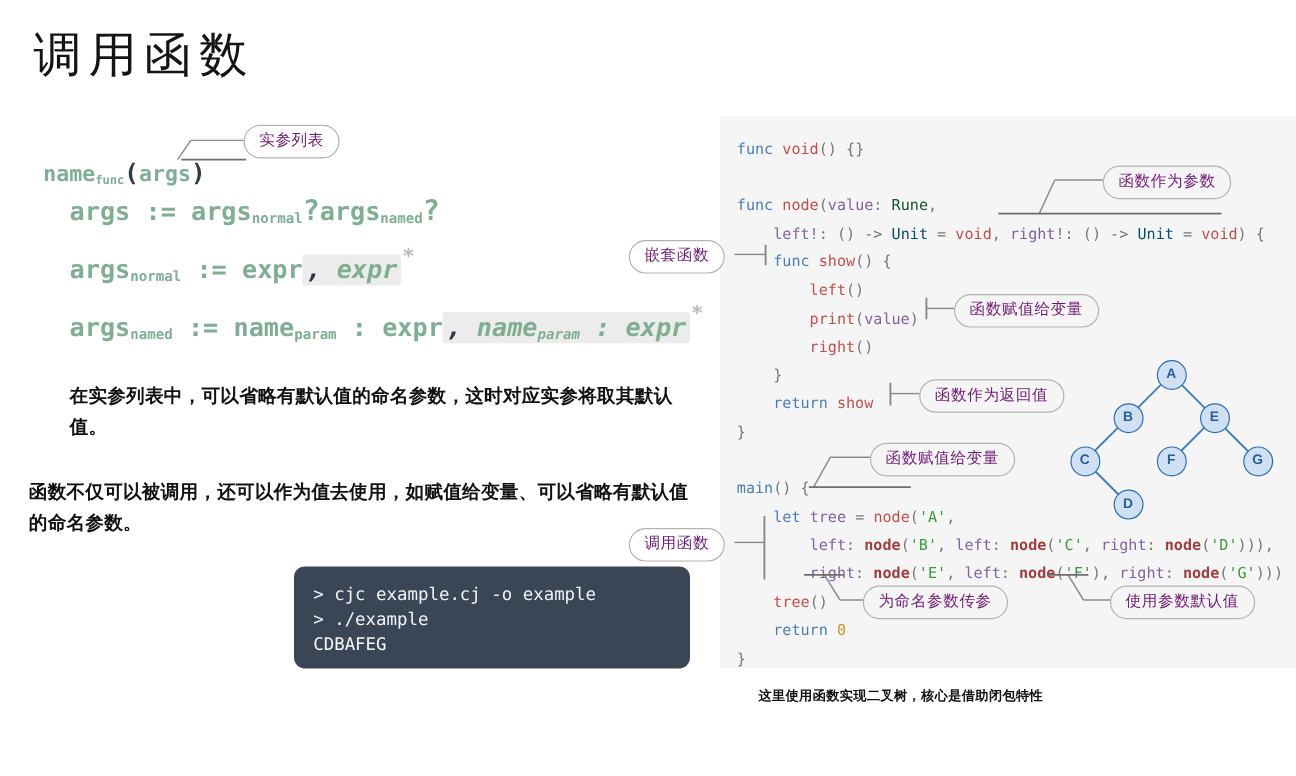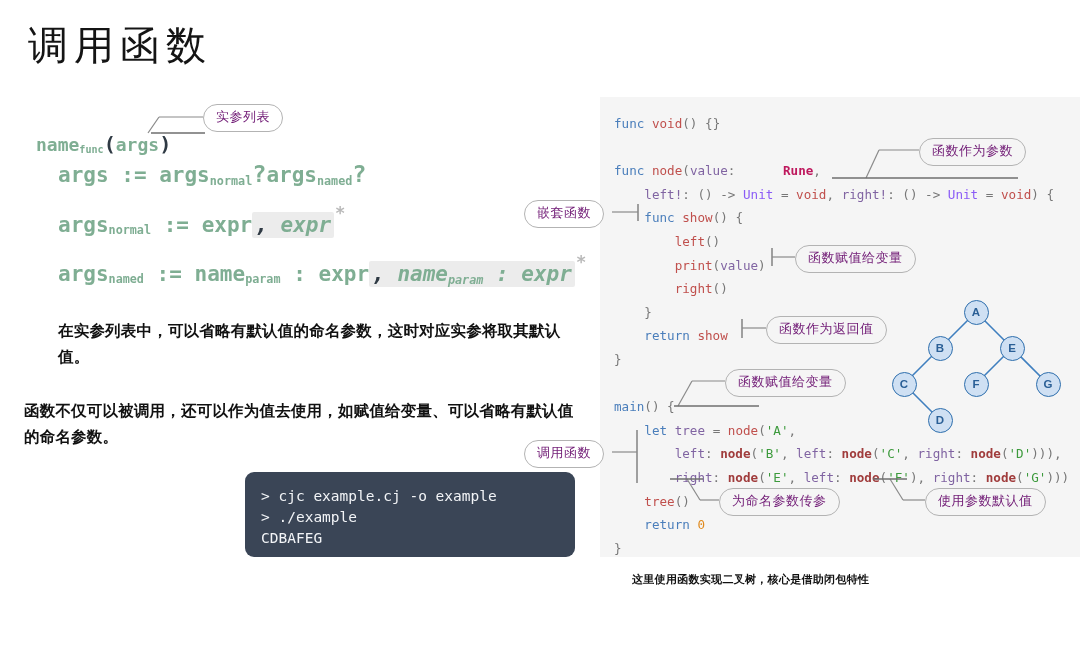--- a/index.html
+++ b/index.html
@@ -130,22 +130,22 @@
     top: 15px;
     font-family: "DejaVu Sans Mono", "Liberation Mono", monospace;
     font-size: 12.6px;
     line-height: 23.6px;
     white-space: pre;
     color: #555555;
   }
   .k   { color: #4a7ebb; }            
   .fn  { color: #c0504d; }            
   .var { color: #8064a2; }            
-  .ty  { color: #8b5cf6; }            
-  .tyb { color: #be185d; font-weight: bold; margin-left: 40px; }  
+  .ty  { color: #0c4a6e; }            
+  .tyb { color: #14532d; font-weight: normal; }  
   .nodeb { color: #a03c3c; font-weight: bold; }
   .nm  { color: #8064a2; }            
   .str { color: #3c9a3c; }            
   .num { color: #e08a1e; }            
   .pn  { color: #777777; }            
 
   
   .callout {
     position: absolute;
     border: 1.4px solid #b3b3b3;

